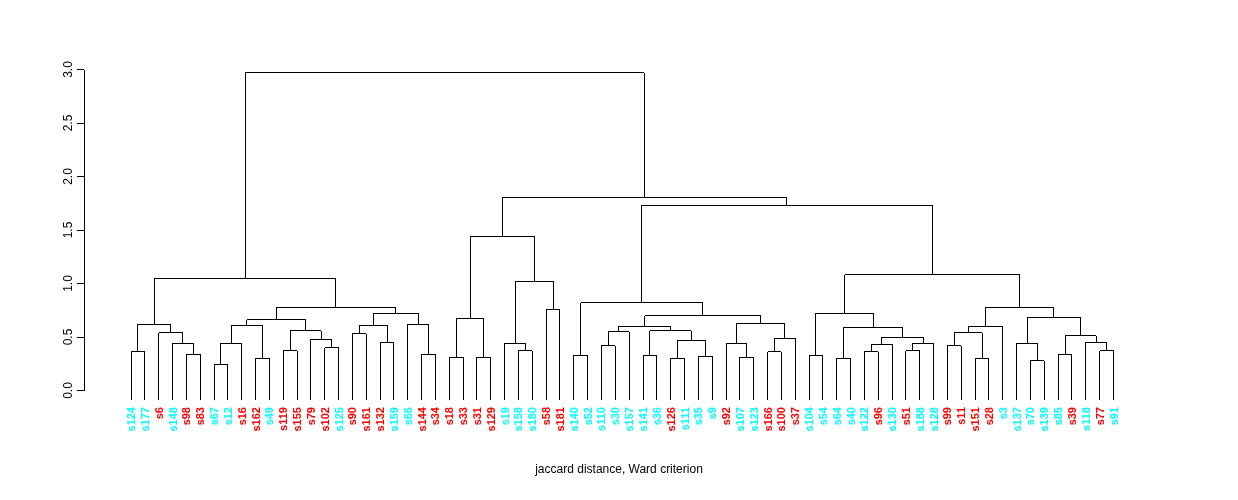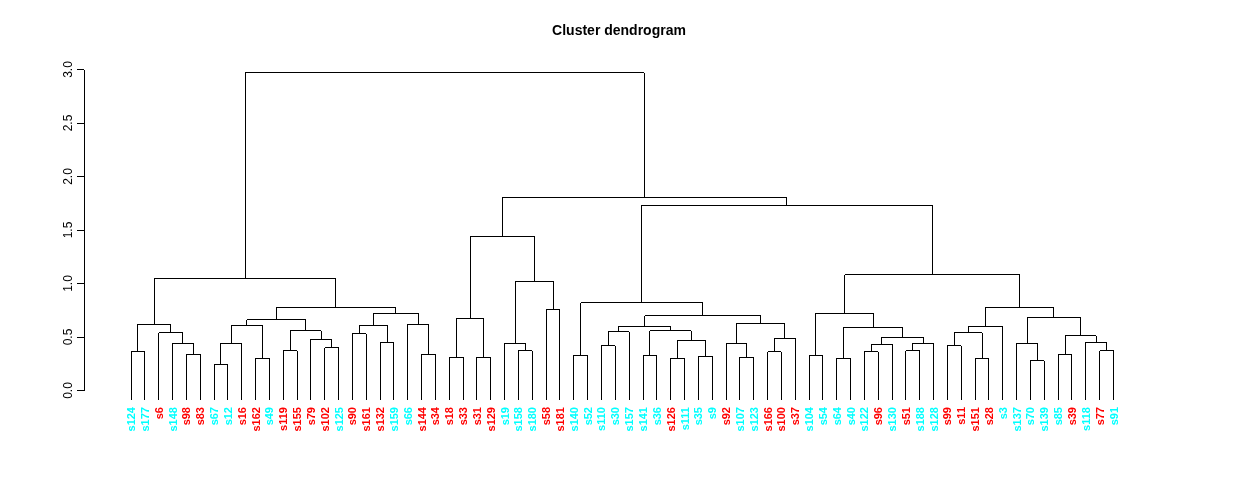--- a/index.html
+++ b/index.html
@@ -27,21 +27,20 @@
     text-align: center;
     font-size: 12px;
     color: #000000;
   }
   svg text { font-family: "Liberation Sans", sans-serif; }
 </style>
 </head>
 <body>
 
 <div id="canvas">
-  <div id="plot-title">Cluster dendrogram</div>
   <svg id="dendro" width="1238" height="500" viewBox="0 0 1238 500">
       <line x1="84" y1="390.5" x2="84" y2="69.5" stroke="#000000" stroke-width="1" shape-rendering="crispEdges"></line>
       <line x1="77" y1="390.5" x2="84" y2="390.5" stroke="#000000" stroke-width="1" shape-rendering="crispEdges"></line>
       <text x="68" y="390.5" font-size="12" fill="#000000" text-anchor="middle" dominant-baseline="central" transform="rotate(-90 68 390.5)">0.0</text>
       <line x1="77" y1="337" x2="84" y2="337" stroke="#000000" stroke-width="1" shape-rendering="crispEdges"></line>
       <text x="68" y="337" font-size="12" fill="#000000" text-anchor="middle" dominant-baseline="central" transform="rotate(-90 68 337)">0.5</text>
       <line x1="77" y1="283.5" x2="84" y2="283.5" stroke="#000000" stroke-width="1" shape-rendering="crispEdges"></line>
       <text x="68" y="283.5" font-size="12" fill="#000000" text-anchor="middle" dominant-baseline="central" transform="rotate(-90 68 283.5)">1.0</text>
       <line x1="77" y1="230" x2="84" y2="230" stroke="#000000" stroke-width="1" shape-rendering="crispEdges"></line>
       <text x="68" y="230" font-size="12" fill="#000000" text-anchor="middle" dominant-baseline="central" transform="rotate(-90 68 230)">1.5</text>
@@ -330,13 +329,14 @@
       <line x1="641.7097271126761" y1="205.39000000000001" x2="641.7097271126761" y2="302.76" stroke="#000000" stroke-width="1" shape-rendering="crispEdges"></line>
       <line x1="932.092099471831" y1="205.39000000000001" x2="932.092099471831" y2="274.94" stroke="#000000" stroke-width="1" shape-rendering="crispEdges"></line>
       <line x1="641.7097271126761" y1="205.39000000000001" x2="932.092099471831" y2="205.39000000000001" stroke="#000000" stroke-width="1" shape-rendering="crispEdges"></line>
       <line x1="502.0321302816901" y1="197.9" x2="502.0321302816901" y2="236.42000000000002" stroke="#000000" stroke-width="1" shape-rendering="crispEdges"></line>
       <line x1="786.9009132922536" y1="197.9" x2="786.9009132922536" y2="205.39000000000001" stroke="#000000" stroke-width="1" shape-rendering="crispEdges"></line>
       <line x1="502.0321302816901" y1="197.9" x2="786.9009132922536" y2="197.9" stroke="#000000" stroke-width="1" shape-rendering="crispEdges"></line>
       <line x1="245.1637323943662" y1="72.70999999999998" x2="245.1637323943662" y2="278.15" stroke="#000000" stroke-width="1" shape-rendering="crispEdges"></line>
       <line x1="644.4665217869718" y1="72.70999999999998" x2="644.4665217869718" y2="197.9" stroke="#000000" stroke-width="1" shape-rendering="crispEdges"></line>
       <line x1="245.1637323943662" y1="72.70999999999998" x2="644.4665217869718" y2="72.70999999999998" stroke="#000000" stroke-width="1" shape-rendering="crispEdges"></line>
     </svg>
+  <div id="plot-xlabel">jaccard distance, Ward criterion</div>
 </div>
 
 </body></html>

